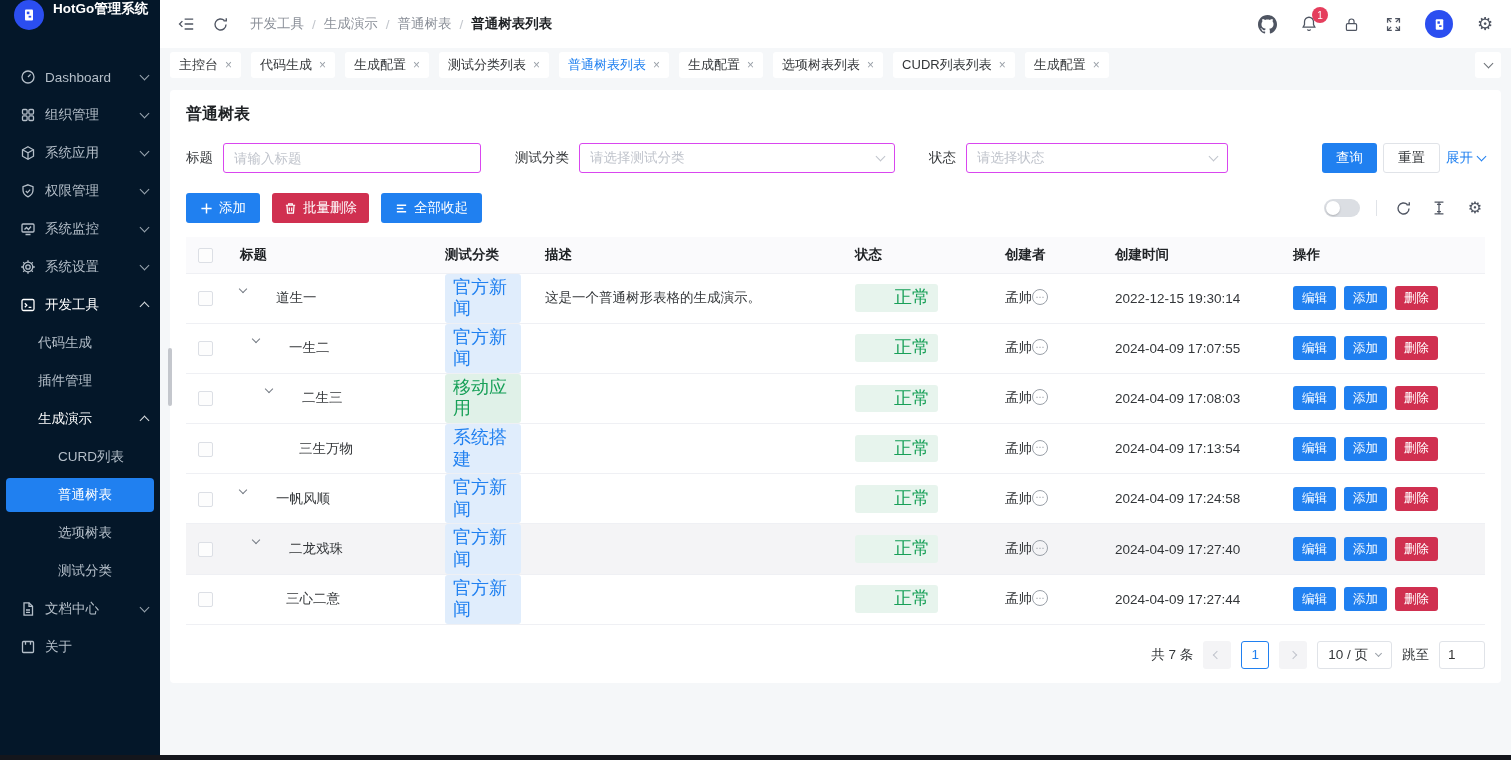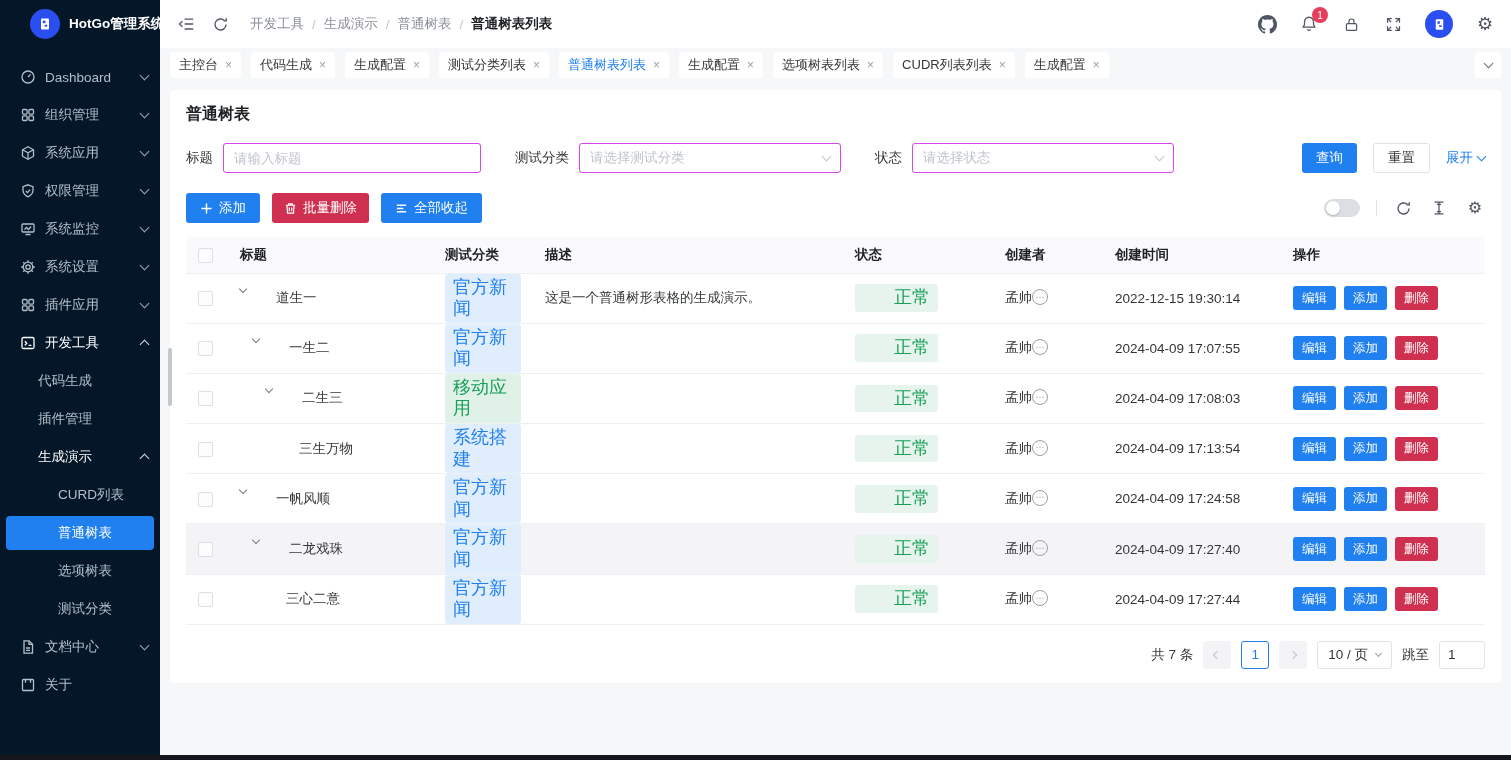--- a/index.html
+++ b/index.html
@@ -2,21 +2,21 @@
 <html><head>
 <meta charset="utf-8">
 <style>
   * { margin:0; padding:0; box-sizing:border-box; }
   html,body { width:1511px; height:760px; overflow:hidden; }
   body { font-family:"Liberation Sans","DejaVu Sans",sans-serif; font-size:14px; color:#333639; background:#f5f7f9; }
   .app { display:flex; width:100%; height:100%; position:relative; }
 
   
   .sidebar { width:160px; background:#041729; height:100%; flex:0 0 160px; display:flex; flex-direction:column; position:relative; z-index:5; }
-  .logo-row { height:48px; display:flex; align-items:center; padding-left:30px; gap:9px; }
+  .logo-row { height:48px; display:flex; padding-left:14px; gap:9px; }
   .logo-circle { width:30px; height:30px; border-radius:50%; background:#2b4ef0; display:flex; align-items:center; justify-content:center; flex:0 0 30px; }
   .logo-title { color:#fff; font-size:13.5px; font-weight:bold; white-space:nowrap; }
   .menu { padding-top:10px; flex:1; overflow:hidden; }
   .s-item { height:38px; display:flex; align-items:center; padding:0 12px 0 20px; gap:9px; color:#b5bfc9; cursor:pointer; font-size:13.5px; position:relative; }
   .s-item .s-label { flex:1; white-space:nowrap; }
   .s-item .s-ico { flex:0 0 16px; }
   .s-item.bright { color:#ffffff; }
   .s-item.child { padding-left:38px; }
   .s-item.gchild { padding-left:58px; }
   .s-item.active { background:#2080f0; color:#fff; border-radius:4px; margin:2px 6px; height:34px; padding-left:52px; }
@@ -51,21 +51,21 @@
   .page-title { font-size:16px; font-weight:bold; color:#1f2225; }
 
   
   .filter-row { display:flex; align-items:center; margin-top:18px; }
   .f-label { color:#333639; font-size:13.5px; margin-right:10px; white-space:nowrap; }
   .f-input, .f-select { height:30px; border:1px solid #d946ef; border-radius:3px; background:#fff; display:flex; align-items:center; padding:0 10px; color:#c0c4cc; font-size:13.5px; }
   .f-input input { border:none; outline:none; width:100%; font-size:13.5px; font-family:inherit; color:#333; }
   .f-input input::placeholder { color:#c0c4cc; }
   .f-select { justify-content:space-between; cursor:pointer; }
   .f-gap { width:34px; }
-  .filter-actions { margin-left:auto; display:flex; align-items:center; gap:16px; }
+  .filter-actions { margin-left:auto; display:flex; align-items:center; gap:6px; }
   .btn { border:none; border-radius:3px; font-size:13.5px; cursor:pointer; font-family:inherit; display:inline-flex; align-items:center; justify-content:center; gap:6px; }
   .btn-primary { background:#2080f0; color:#fff; height:30px; padding:0 14px; }
   .btn-plain { background:#fff; color:#333639; border:1px solid #e0e3e8; height:30px; padding:0 14px; }
   .link-expand { color:#2080f0; display:inline-flex; align-items:center; gap:5px; cursor:pointer; font-size:13.5px; }
 
   
   .toolbar-row { display:flex; align-items:center; margin-top:20px; }
   .btn-danger { background:#d03050; color:#fff; height:30px; padding:0 12px; }
   .toolbar-left { display:flex; gap:12px; }
   .toolbar-right { margin-left:auto; display:flex; align-items:center; gap:16px; color:#4f5562; }
@@ -168,30 +168,20 @@
       </div>
       <div class="s-item">
         <svg class="ic s-ico" width="16" height="16" viewBox="0 0 16 16" fill="none" stroke="currentColor" stroke-width="1.3">
             <circle cx="8" cy="8" r="2.2"></circle>
             <circle cx="8" cy="8" r="4.8"></circle>
             <path d="M8 1.2v2M8 12.8v2M1.2 8h2M12.8 8h2M3.2 3.2l1.4 1.4M11.4 11.4l1.4 1.4M12.8 3.2l-1.4 1.4M4.6 11.4l-1.4 1.4"></path>
           </svg>
         <span class="s-label">系统设置</span>
         <span class="cv down s-chev"></span>
       </div>
-      <div class="s-item">
-        <svg class="ic s-ico" width="16" height="16" viewBox="0 0 16 16" fill="none" stroke="currentColor" stroke-width="1.3">
-            <rect x="2.5" y="2.5" width="4.6" height="4.6" rx="1"></rect>
-            <rect x="8.9" y="2.5" width="4.6" height="4.6" rx="1"></rect>
-            <rect x="2.5" y="8.9" width="4.6" height="4.6" rx="1"></rect>
-            <rect x="8.9" y="8.9" width="4.6" height="4.6" rx="1"></rect>
-          </svg>
-        <span class="s-label">插件应用</span>
-        <span class="cv down s-chev"></span>
-      </div>
       <div class="s-item bright">
         <svg class="ic s-ico" width="16" height="16" viewBox="0 0 16 16" fill="none" stroke="currentColor" stroke-width="1.3">
             <rect x="2" y="2.5" width="12" height="11" rx="1.5"></rect>
             <path d="M4.8 6.2l2 2-2 2M8.6 10.4h2.8"></path>
           </svg>
         <span class="s-label">开发工具</span>
         <span class="cv up s-chev"></span>
       </div>
       <div class="s-item child">
         <span class="s-label">代码生成</span>
@@ -339,21 +329,21 @@
       <div class="card">
         <div class="page-title">普通树表</div>
 
         <div class="filter-row">
           <span class="f-label">标题</span>
           <span class="f-input" style="width:258px">
             <input type="text" placeholder="请输入标题" style="">
           </span>
           <span class="f-gap"></span>
           <span class="f-label">测试分类</span>
-          <span class="f-select" style="width:262px">
+          <span class="f-select" style="width:316px">
             <span>请选择测试分类</span>
             <span class="cv down" style="color:#c0c4cc"></span>
           </span>
           <span class="f-gap"></span>
           <span class="f-label">状态</span>
           <span class="f-select" style="width:262px">
             <span>请选择状态</span>
             <span class="cv down" style="color:#c0c4cc"></span>
           </span>
           <span class="filter-actions">

